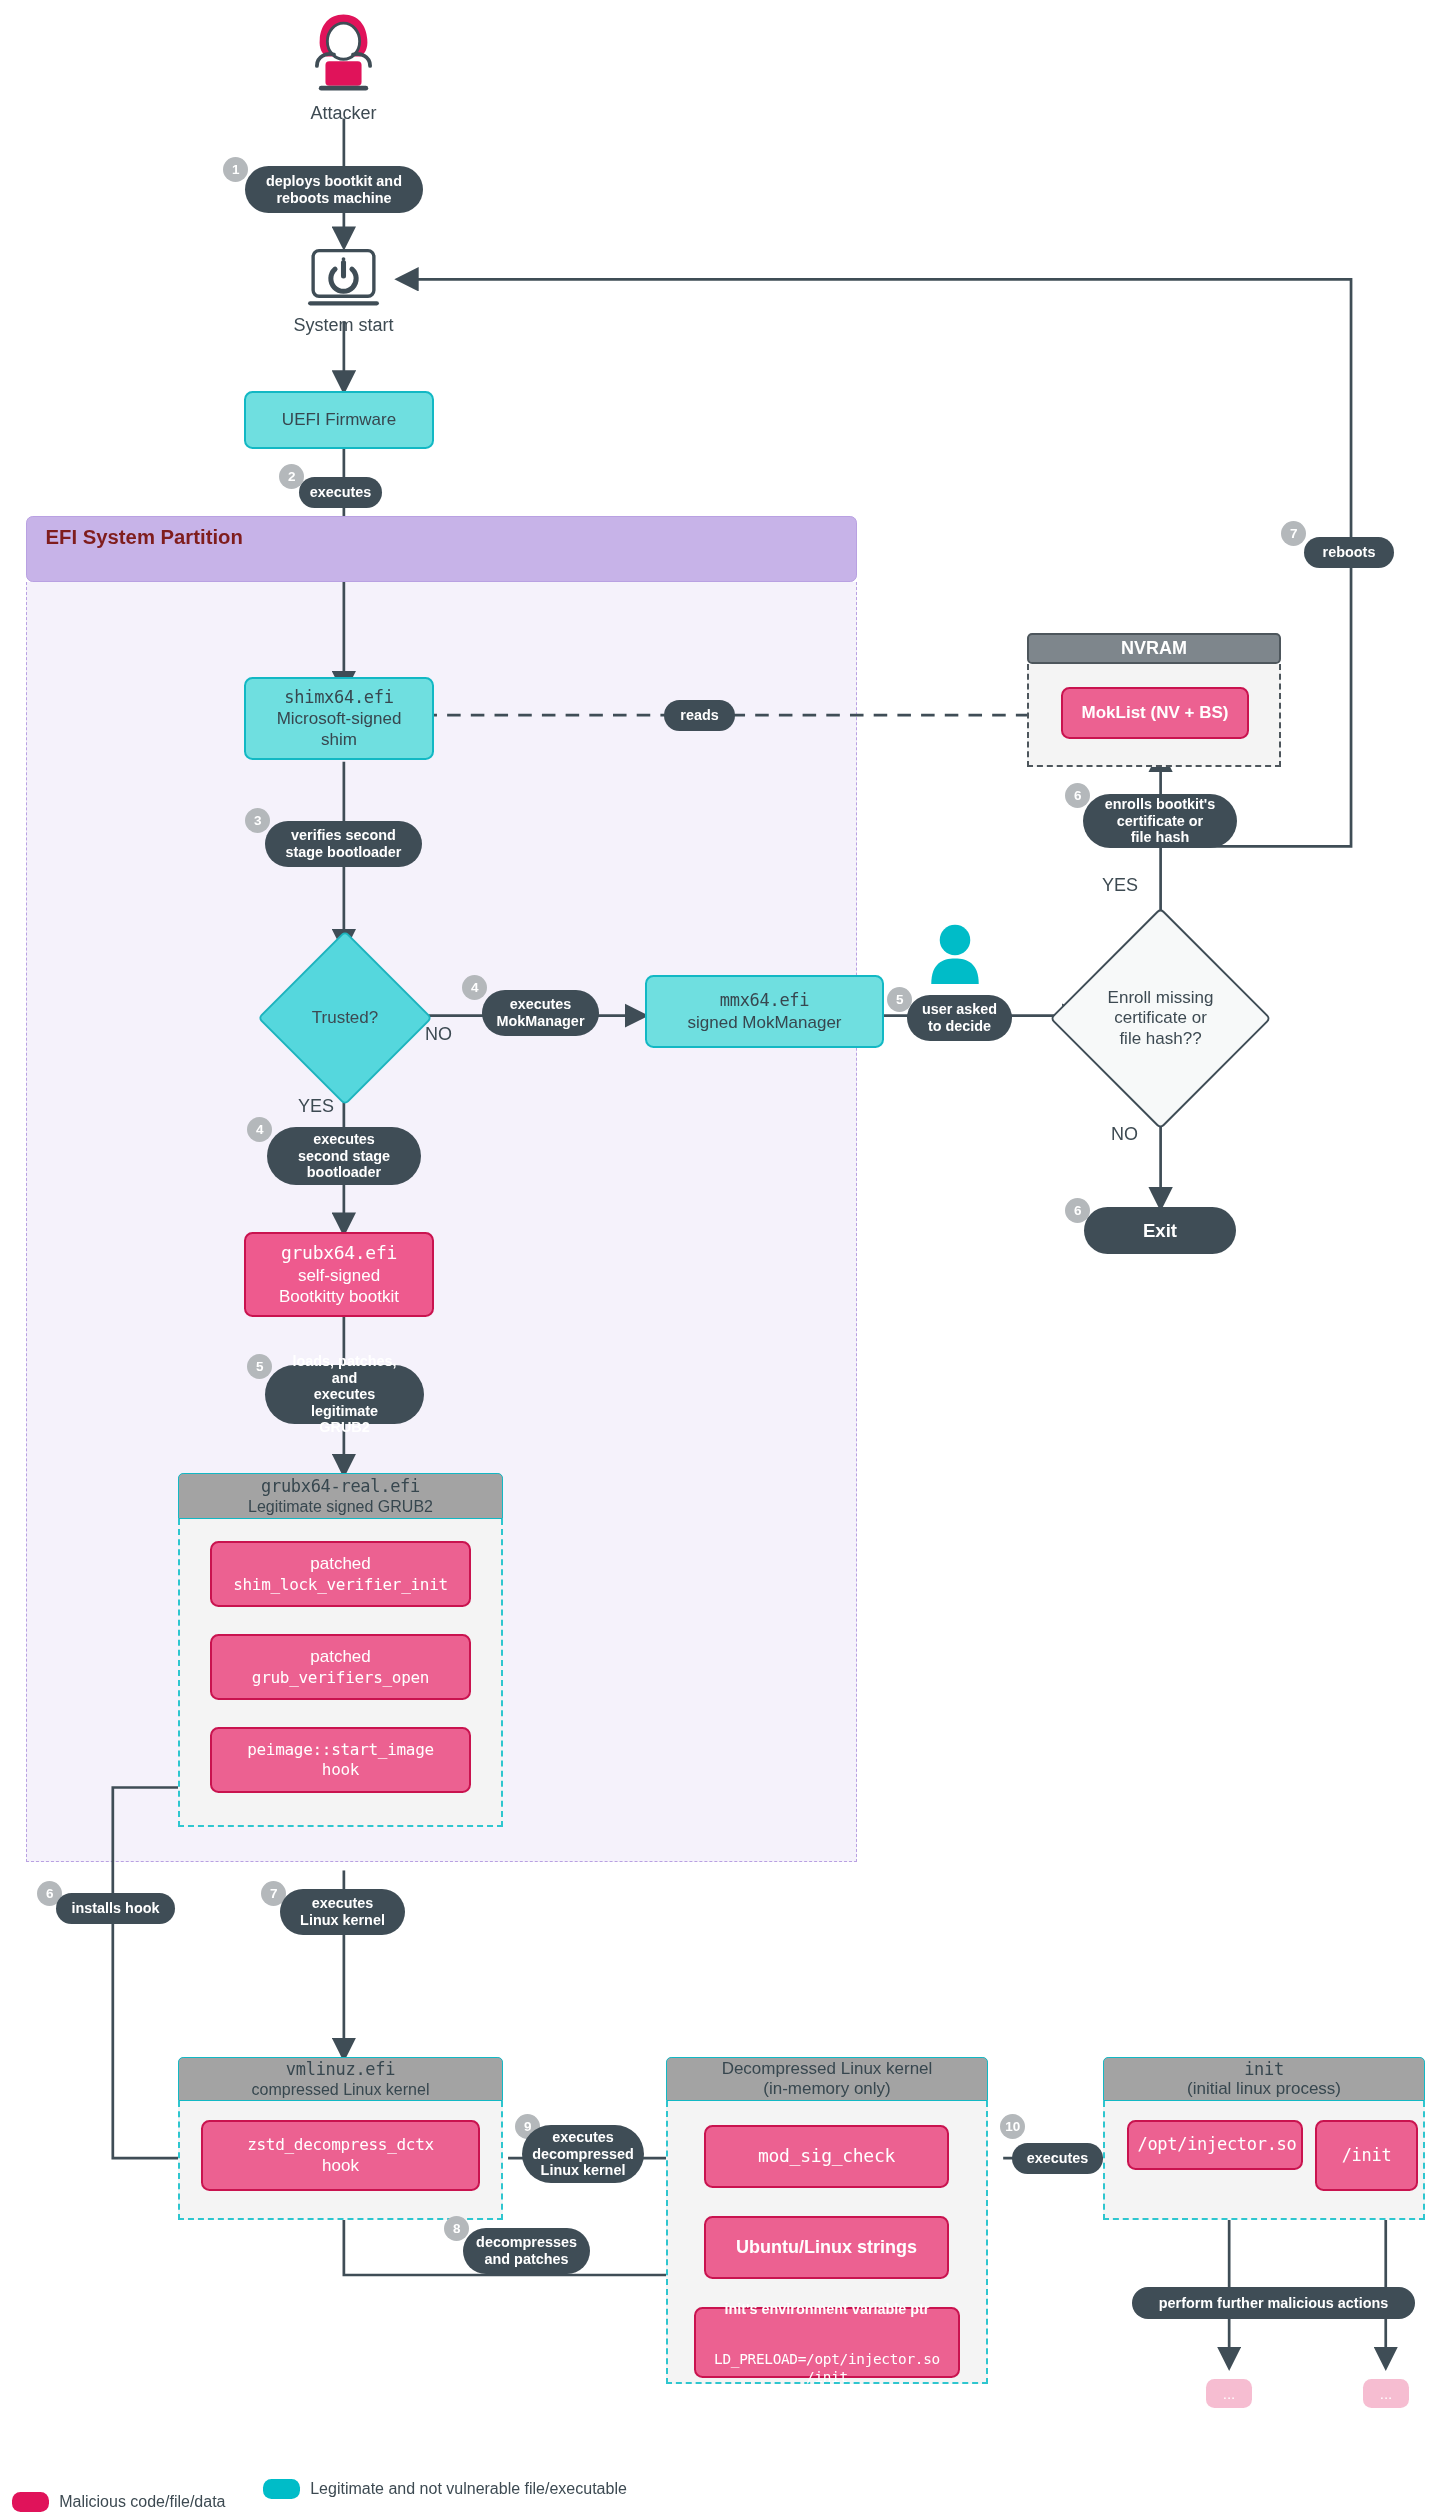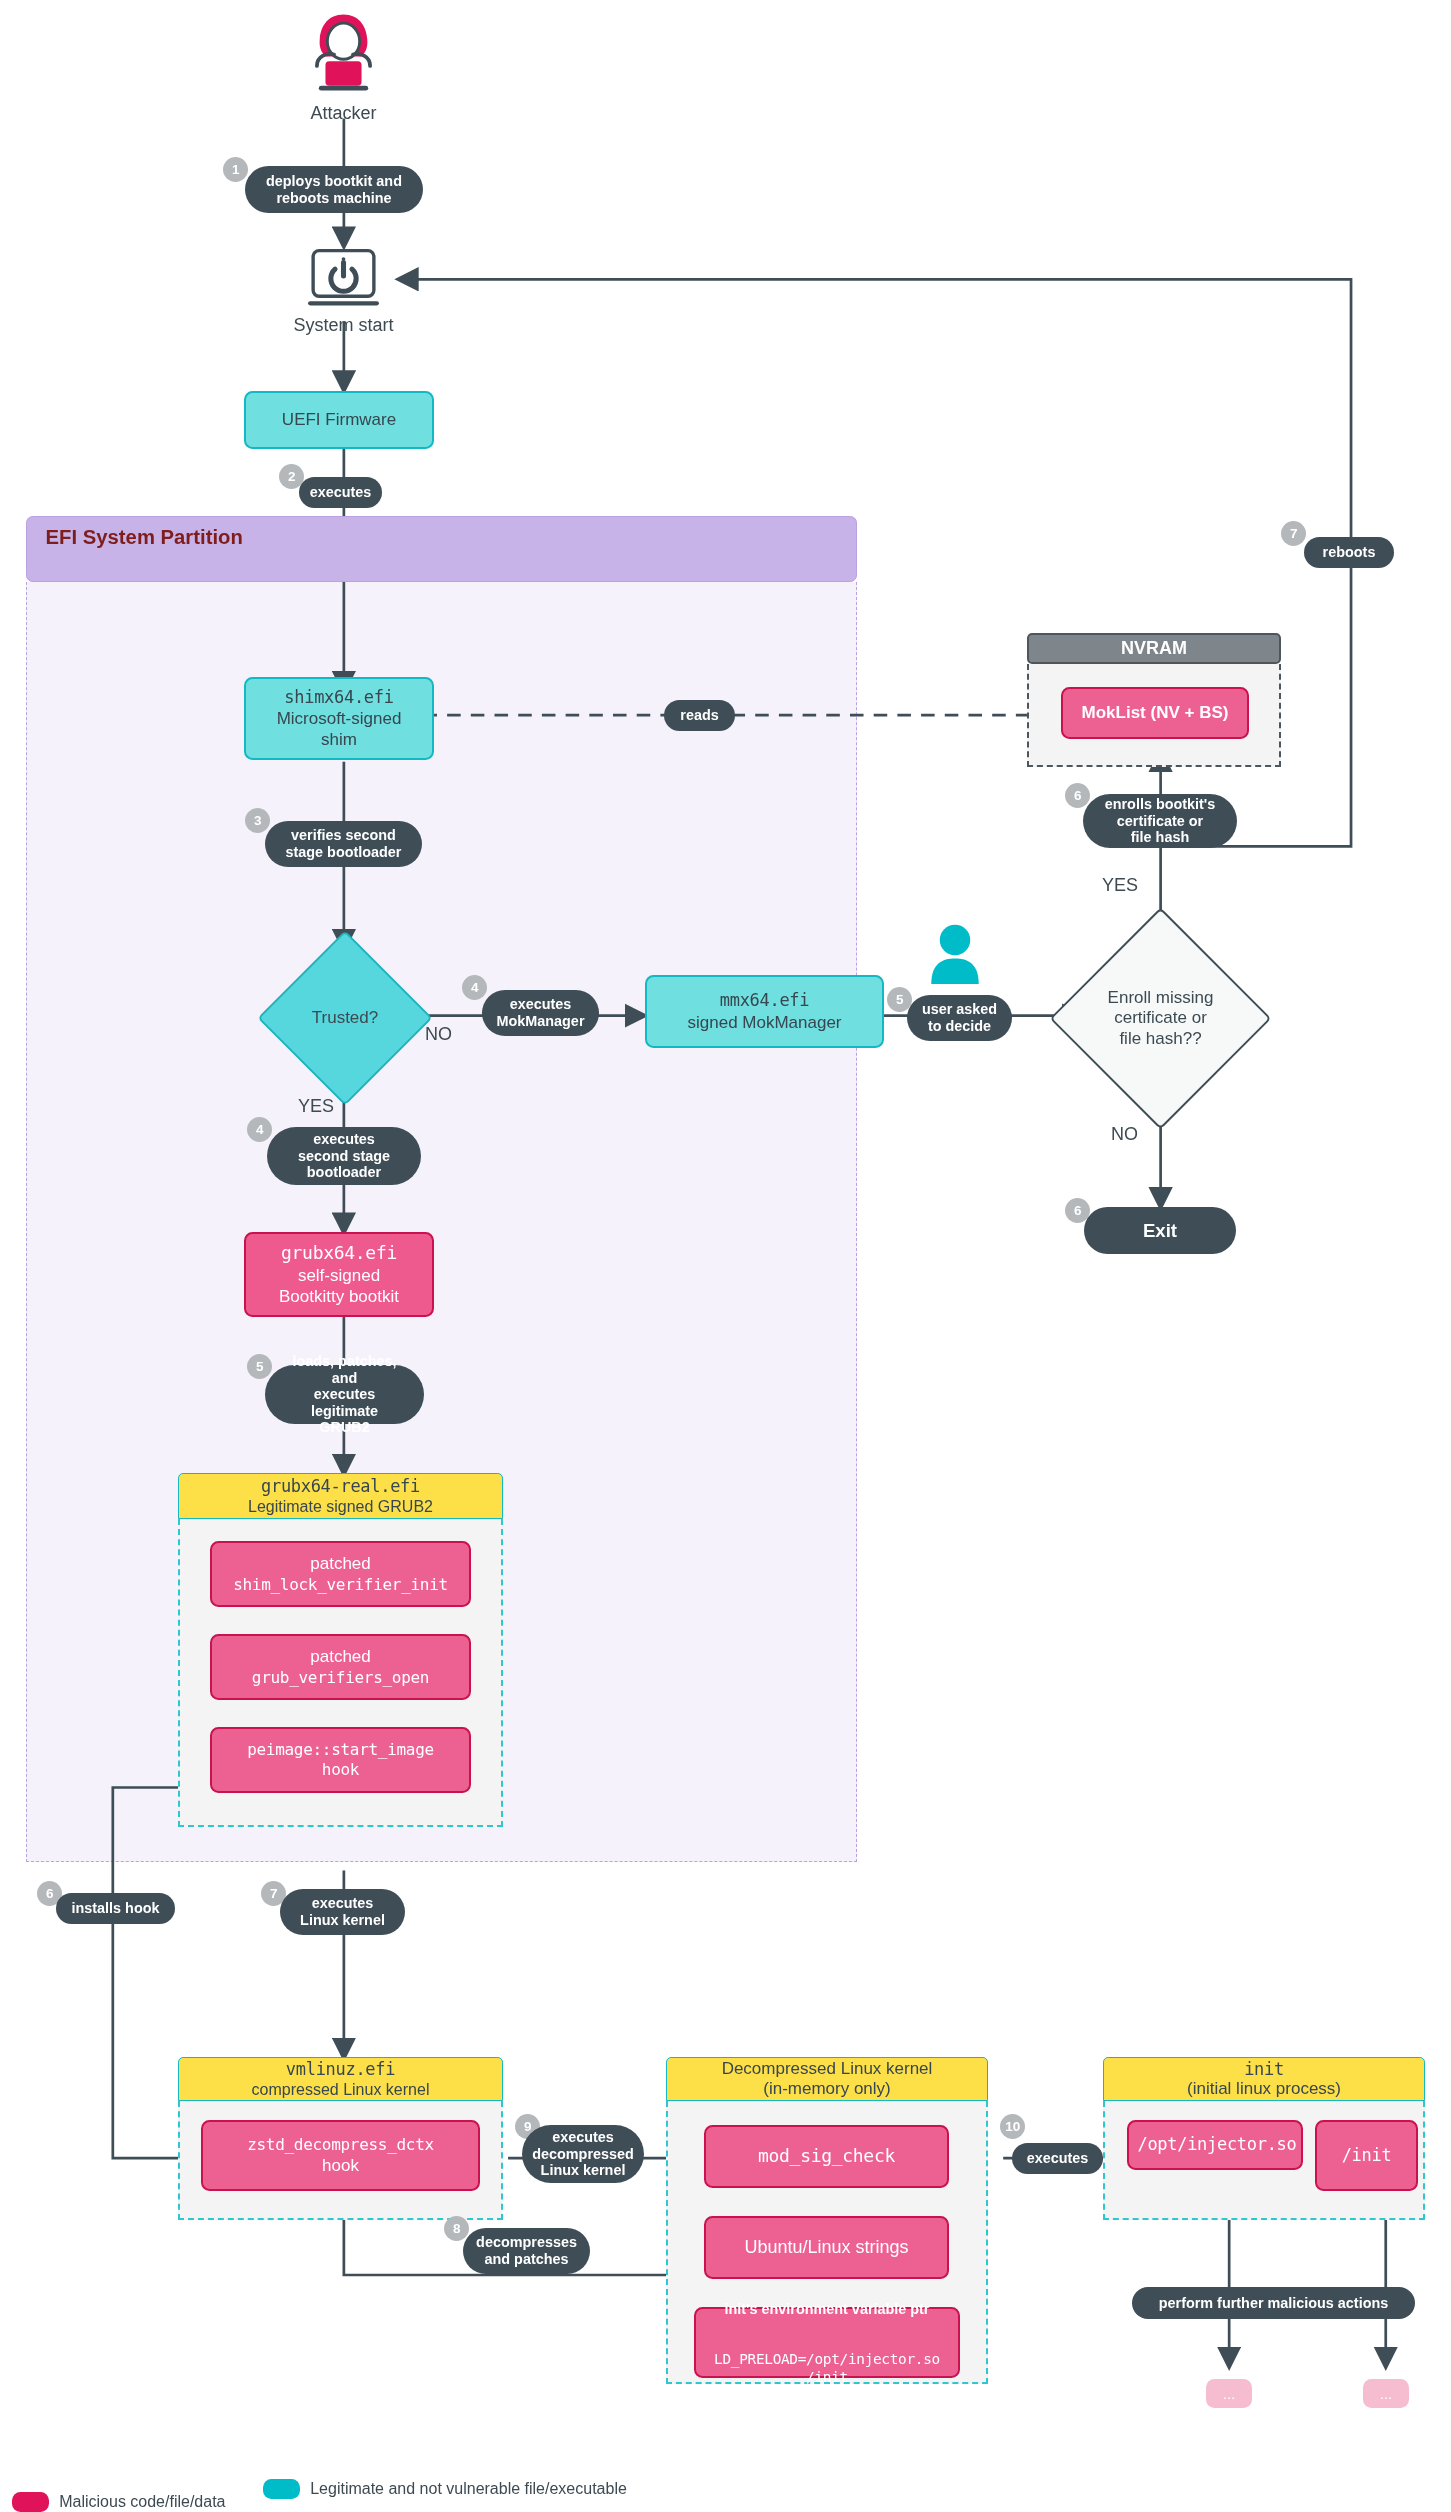--- a/index.html
+++ b/index.html
@@ -94,21 +94,21 @@
   .nvram-body {
     position:absolute;
     background:#f4f4f4;
     border:2.5px dashed #4d565c;
     border-top:none;
     z-index:3;
   }
 
   .grp-header {
     position:absolute;
-    background:#fde047;
+    background:#a3a3a3;
     border:1.7px solid #12b8c4;
     border-radius:5.1px 5.1px 0 0;
     display:flex; flex-direction:column; align-items:center; justify-content:center;
     text-align:center;
     font-size:17px; line-height:1.2;
     color:#37474f;
     z-index:4;
   }
   .grp-body {
     position:absolute;
@@ -409,21 +409,21 @@
     <div style="font-size:17px;">Decompressed Linux kernel</div>
     <div style="font-size:17px;">(in-memory only)</div>
   </div>
   <div class="grp-body" style="left:666px; top:2101px; width:322px; height:283px;"></div>
 
   <div class="node pink" style="left:704px; top:2125px; width:245px; height:63px;">
     <div class="inner mono" style="font-size:18px;">mod_sig_check</div>
   </div>
 
   <div class="node pink" style="left:704px; top:2216px; width:245px; height:63px;">
-    <div class="inner" style="font-weight:normal; font-size:18px;">Ubuntu/Linux strings</div>
+    <div class="inner" style="font-weight:bold; font-size:18px;">Ubuntu/Linux strings</div>
   </div>
 
   <div class="node pink" style="left:694px; top:2307px; width:266px; height:71px;">
     <div class="inner">
       <div style="font-size:14.4px; font-weight:bold;">init's environment variable ptr</div>
       <div class="mono" style="font-size:14.4px;margin-top:32px;">LD_PRELOAD=/opt/injector.so</div>
       <div class="mono" style="font-size:14.4px;">/init</div>
     </div>
   </div>
 

